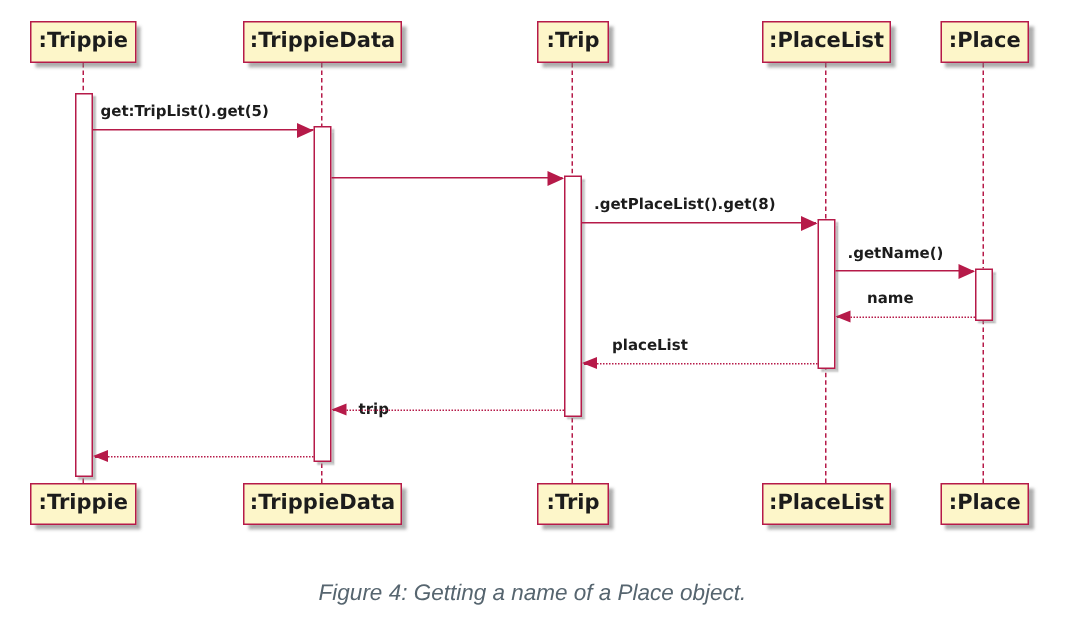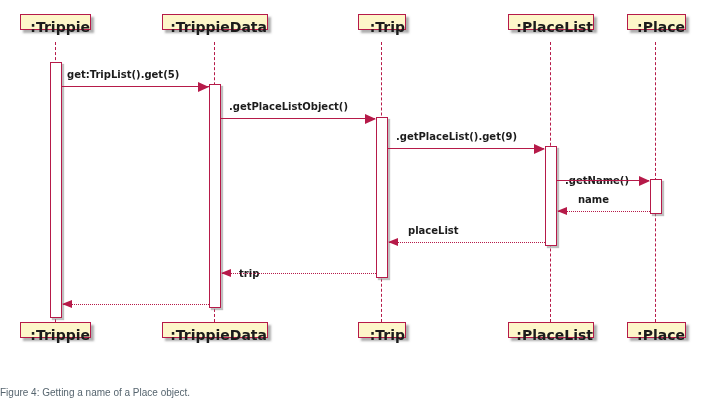--- a/index.html
+++ b/index.html
@@ -27,27 +27,27 @@
   
   .abar{
     position:absolute;width:10px;
     background:#ffffff;
     border:1px solid var(--line);
     box-shadow:2px 2px 1px rgba(140,140,140,.55);
   }
 
   
   .abox{
-    position:absolute;height:16px;box-sizing:border-box;
+    position:absolute;height:28px;box-sizing:border-box;
     background:var(--fill);
     border:1.5px solid var(--line);
     box-shadow:3px 3px 2px rgba(120,120,120,.6);
     color:var(--ink);
     font-size:14px;font-weight:bold;
-    text-align:right;line-height:25px;
+    text-align:center;line-height:25px;
     white-space:nowrap;
   }
 
   
   .mline{position:absolute;height:0;}
   .mline.solid{border-top:1.5px solid var(--line);}
   .mline.dotted{border-top:1.5px dotted var(--line);}
 
   
   .ahead-r{
@@ -66,22 +66,23 @@
   
   .mlabel{
     position:absolute;
     font-size:10px;font-weight:600;
     color:var(--ink);white-space:nowrap;
   }
 
   
   .caption{
     position:absolute;left:0;right:0;top:387px;
+    text-align:center;
     font-family:"Liberation Sans","DejaVu Sans",sans-serif;
-    font-size:10px;
+    font-style:italic;font-size:15px;
     color:var(--cap);
   }
 </style>
 </head>
 <body>
 
 <div class="stage">
 
   <div class="lifeline" style="left:55px"></div>
   <div class="lifeline" style="left:214px"></div>
@@ -92,29 +93,28 @@
   <div class="abar" style="left:50px;top:62px;height:254px"></div>
   <div class="abar" style="left:209px;top:84px;height:222px"></div>
   <div class="abar" style="left:376px;top:117px;height:159px"></div>
   <div class="abar" style="left:545px;top:146px;height:98px"></div>
   <div class="abar" style="left:650px;top:179px;height:33px"></div>
 
   <div class="mlabel" style="left:67px;top:69px">get:TripList().get(5)</div>
   <div class="mline solid" style="left:62px;top:86px;width:147px"></div>
   <div class="ahead-r" style="left:198px;top:82px"></div>
 
-  <div class="mlabel" style="left:229px;top:101px">.getPlaceListObject()</div>
   <div class="mline solid" style="left:221px;top:118px;width:154px"></div>
   <div class="ahead-r" style="left:365px;top:114px"></div>
 
-  <div class="mlabel" style="left:396px;top:131px">.getPlaceList().get(9)</div>
+  <div class="mlabel" style="left:396px;top:131px">.getPlaceList().get(8)</div>
   <div class="mline solid" style="left:388px;top:148px;width:156px"></div>
   <div class="ahead-r" style="left:534px;top:144px"></div>
 
-  <div class="mlabel" style="left:565px;top:175px">.getName()</div>
+  <div class="mlabel" style="left:565px;top:164px">.getName()</div>
   <div class="mline solid" style="left:557px;top:180px;width:92px"></div>
   <div class="ahead-r" style="left:639px;top:176px"></div>
 
   <div class="mlabel" style="left:578px;top:194px">name</div>
   <div class="mline dotted" style="left:558px;top:211px;width:92px"></div>
   <div class="ahead-l" style="left:557px;top:207px"></div>
 
   <div class="mlabel" style="left:408px;top:225px">placeList</div>
   <div class="mline dotted" style="left:389px;top:242px;width:156px"></div>
   <div class="ahead-l" style="left:388px;top:238px"></div>

